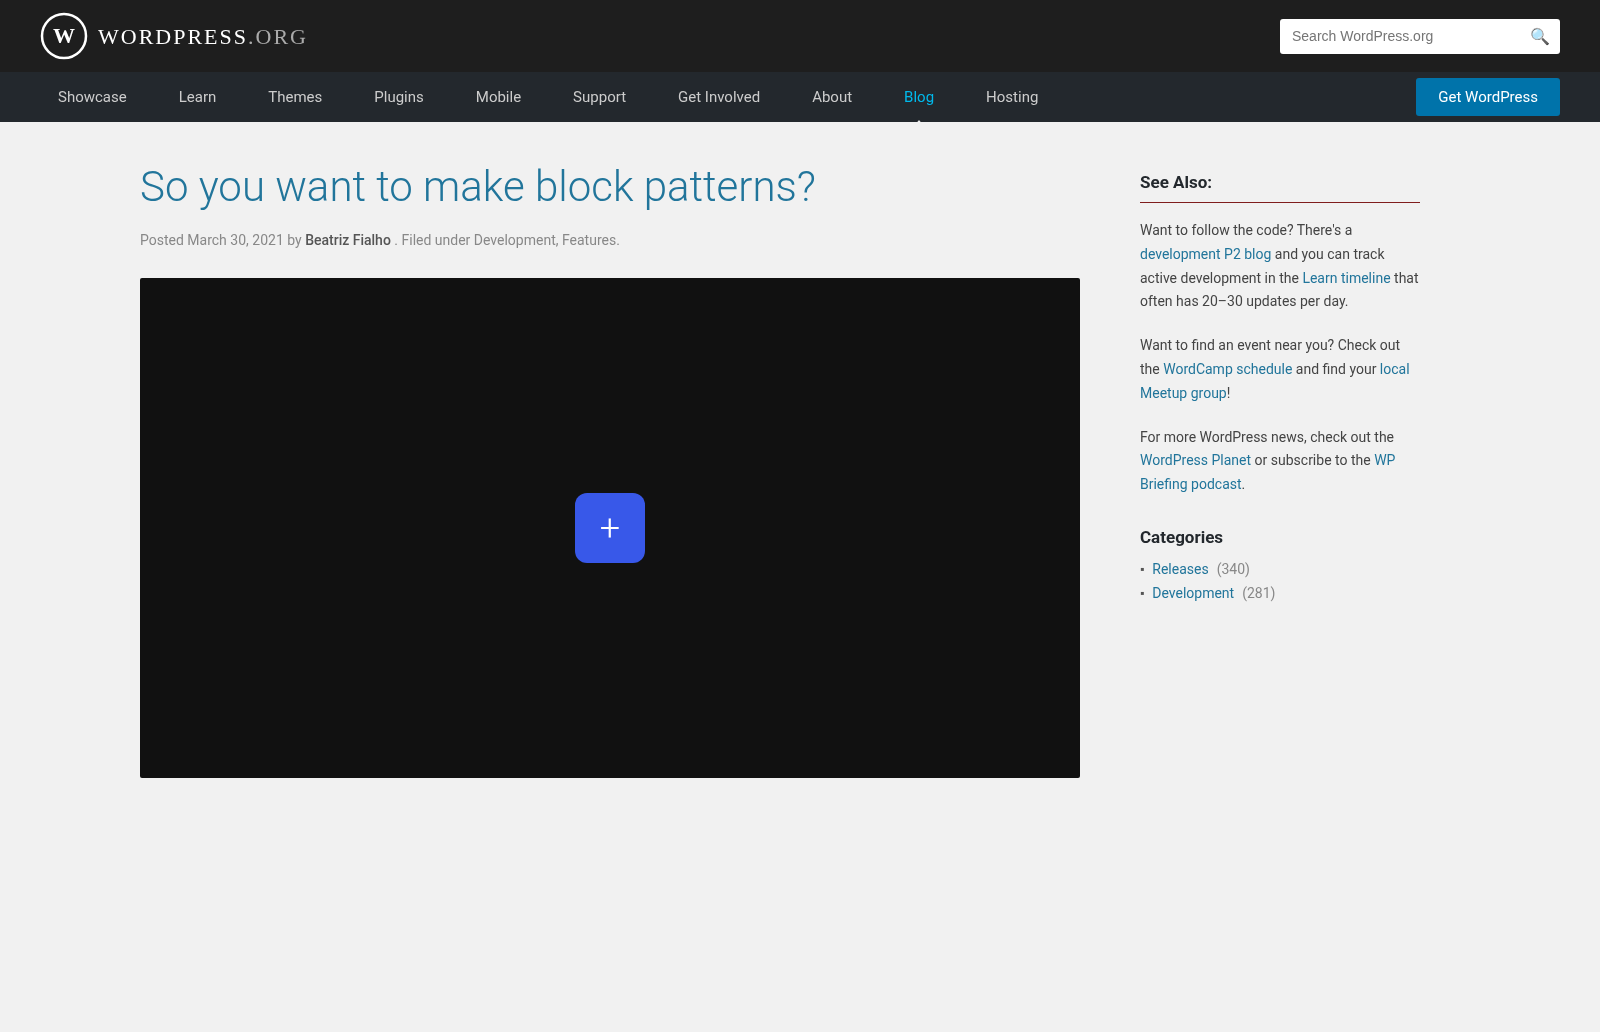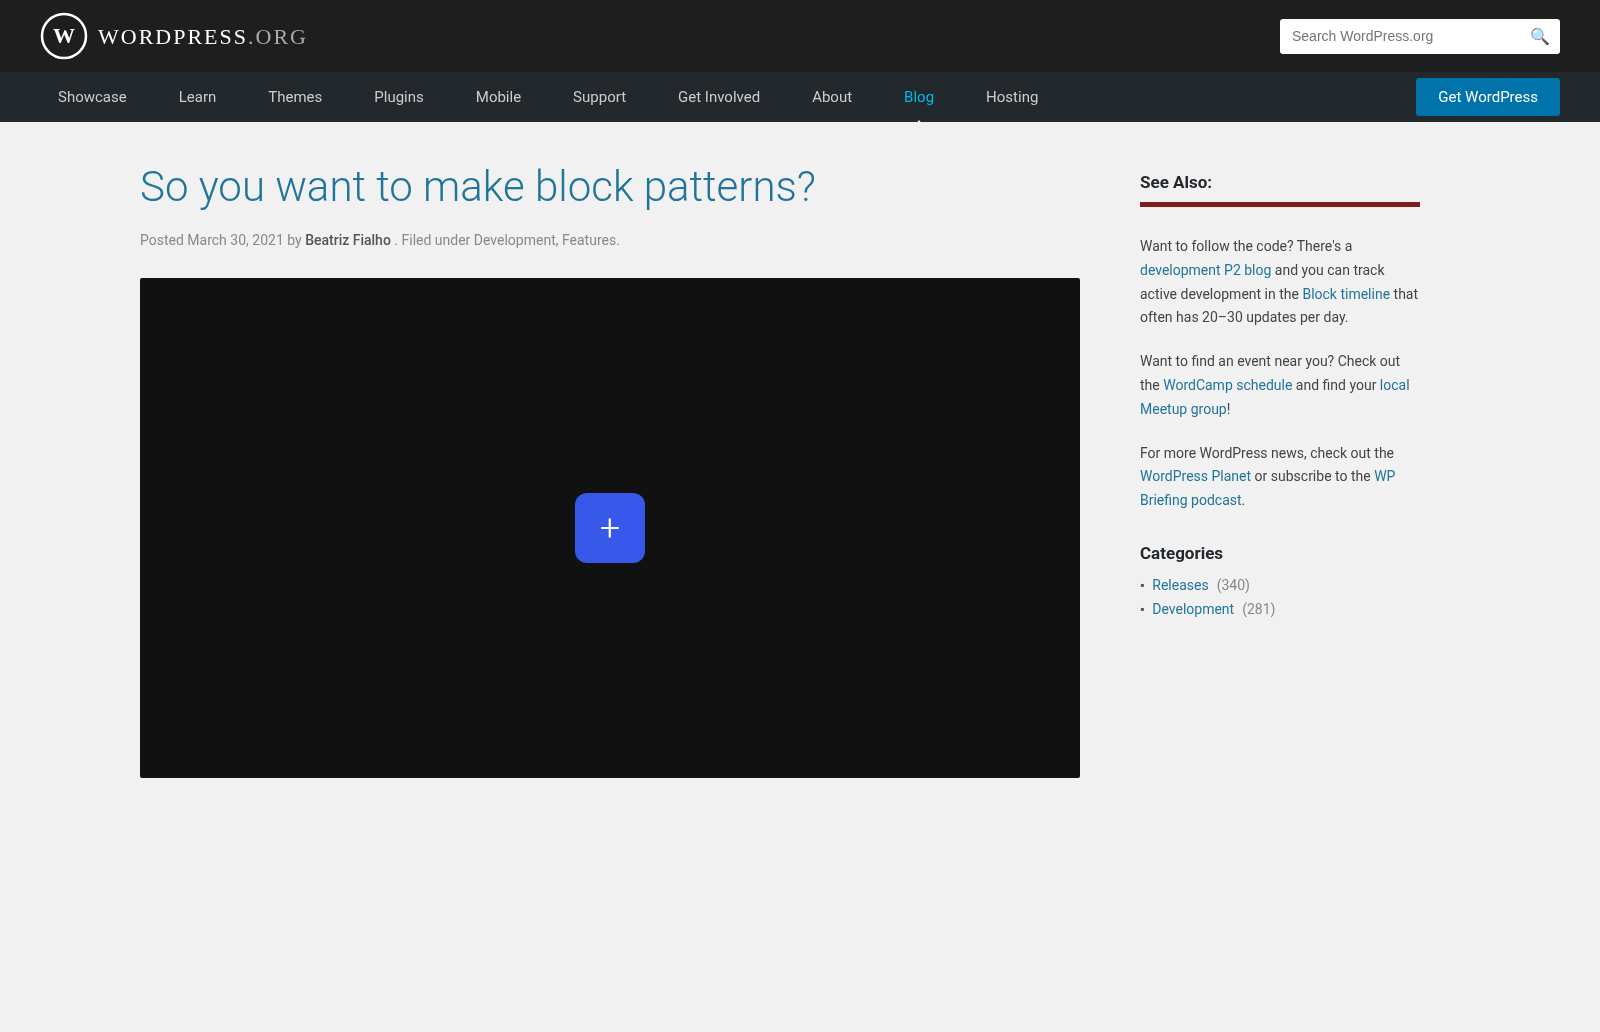--- a/index.html
+++ b/index.html
@@ -192,23 +192,23 @@
       flex-shrink: 0;
       padding-top: 10px;
     }
     .sidebar-section {
       margin-bottom: 30px;
     }
     .sidebar-title {
       font-size: 17px;
       font-weight: 700;
       color: #23282d;
-      border-bottom: 5px solid #7f1d1d;
+      border-bottom: 1px solid #7f1d1d;
       padding-bottom: 10px;
-      margin-bottom: 28px;
+      margin-bottom: 16px;
     }
     .sidebar-text {
       font-size: 14px;
       line-height: 1.7;
       color: #444;
       margin-bottom: 20px;
     }
     .sidebar-text a {
       color: #21759b;
       text-decoration: none;
@@ -320,21 +320,21 @@
       </div>
     </article>
 
     <aside class="sidebar">
       <div class="sidebar-section">
         <h3 class="sidebar-title">See Also:</h3>
         <p class="sidebar-text">
           Want to follow the code? There's a
           <a href="#">development P2 blog</a>
           and you can track active development in the
-          <a href="#">Block timeline</a>
+          <a href="#">Learn timeline</a>
           that often has 20–30 updates per day.
         </p>
         <p class="sidebar-text">
           Want to find an event near you? Check out the
           <a href="#">WordCamp schedule</a>
           and find your
           <a href="#">local Meetup group</a>!
         </p>
         <p class="sidebar-text">
           For more WordPress news, check out the

